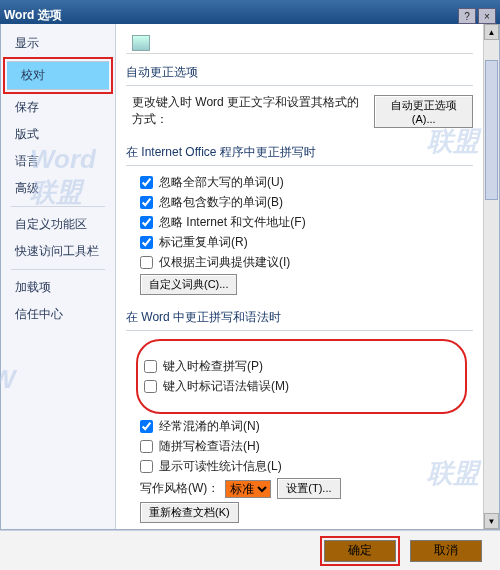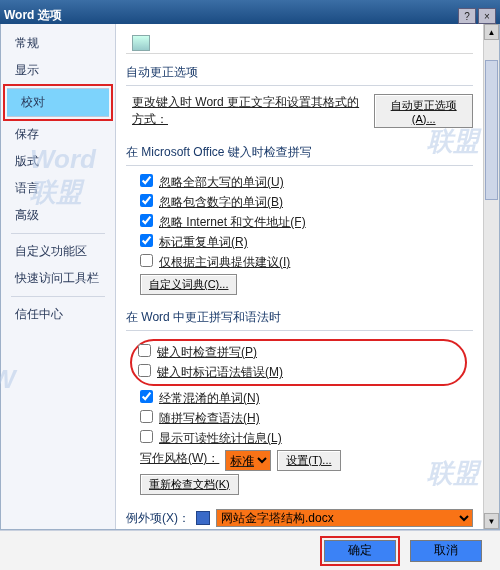--- a/index.html
+++ b/index.html
@@ -12,74 +12,74 @@
 .sidebar .item { padding: 5px 14px; color: #2a3a5a; cursor: default; }
 .sidebar .item.active { background: #7dd3fc; border-top: 1px solid #c0c8da; border-bottom: 1px solid #c0c8da; }
 .sidebar .sep { border-top: 1px solid #d0d6e2; margin: 4px 10px; }
 .content { flex: 1; position: relative; overflow: hidden; background: #fff; }
 .scroll { position: absolute; top: 0; left: 0; right: 16px; bottom: 0; padding: 8px 10px 4px 10px; overflow: hidden; }
 .scrollbar { position: absolute; right: 0; top: 0; width: 16px; height: 100%; background: #e8e8e8; border-left: 1px solid #ccc; display: flex; flex-direction: column; }
 .scrollbar .arr { height: 16px; background: #d8d8d8; border: 1px solid #aaa; display: flex; align-items: center; justify-content: center; font-size: 8px; }
 .scrollbar .track { flex: 1; position: relative; }
 .scrollbar .thumb { position: absolute; left: 1px; right: 1px; top: 20px; height: 140px; background: #cdd6e8; border: 1px solid #98a8c8; }
 .section-head { color: #1a3a6a; padding: 6px 0 4px 0; border-bottom: 1px solid #d0d6e0; margin-bottom: 8px; }
-.row { display: flex; margin: 3px 0 3px 14px; gap: 6px; color: #222; text-decoration: underline; }
+.row { display: flex; align-items: center; margin: 3px 0 3px 14px; gap: 6px; color: #222; }
 input[type=checkbox] { width: 13px; height: 13px; }
 .btn3d { background: #efefef; border: 1px solid #8a8a8a; padding: 2px 8px; font-size: 11px; box-shadow: inset 1px 1px #fff; }
 select { font-size: 12px; border: 1px solid #8a8a8a; background: #f97316; }
 .redbox { border: 2px solid #d22; padding: 2px; }
 .footer { height: 40px; background: #f3f3f3; border-top: 1px solid #c8d0de; display: flex; justify-content: flex-end; align-items: center; gap: 10px; padding-right: 18px; }
 .footer .ok { border: 2px solid #d22; padding: 2px; }
-.footer button { width: 72px; height: 22px; background: #3b82f6; border: 1px solid #7a7a7a; font-size: 12px; }
+.footer button { width: 72px; height: 22px; background: #a16207; border: 1px solid #7a7a7a; font-size: 12px; }
 .wm { position: absolute; color: #b8cce8; font-size: 26px; font-weight: bold; opacity: 0.55; pointer-events: none; font-style: italic; }
 .topstrip { height: 22px; border-bottom: 1px solid #d8d8d8; margin-bottom: 4px; display:flex; align-items:center; padding-left:6px; }
 .topstrip .ico { width:18px; height:16px; border:1px solid #8aa; background:linear-gradient(#cfe,#9cc); }
 </style>
 </head>
 <body>
 
 <div class="titlebar">
   <span class="title">Word 选项</span>
   <div class="btn">?</div>
   <div class="btn">×</div>
 </div>
 
 <div class="body">
   <div class="sidebar">
-    <div class="item">常规</div>
     <div class="item">显示</div>
     <div class="redbox" style="margin:0 2px;">
       <div class="item active">校对</div>
     </div>
     <div class="item">保存</div>
     <div class="item">版式</div>
     <div class="item">语言</div>
     <div class="item">高级</div>
     <div class="sep"></div>
     <div class="item">自定义功能区</div>
     <div class="item">快速访问工具栏</div>
     <div class="sep"></div>
+    <div class="item">加载项</div>
     <div class="item">信任中心</div>
     <span class="wm" style="left:20px; top:120px;margin-left:9px;">Word联盟</span>
     <span class="wm" style="left:-10px; top:340px;">W</span>
   </div>
 
   <div class="content">
     <div class="scroll">
       <div class="topstrip">
         <div class="ico"></div>
       </div>
 
       <div class="section-head">自动更正选项</div>
       <div class="row" style="margin-left:6px;">
         <span>更改键入时 Word 更正文字和设置其格式的方式：</span>
         <button class="btn3d">自动更正选项(A)...</button>
       </div>
 
-      <div class="section-head" style="margin-top:10px;">在 Microsoft Office 键入时检查拼写</div>
+      <div class="section-head" style="margin-top:10px;">在 Internet Office 程序中更正拼写时</div>
       <div class="row">
           <input type="checkbox" checked="" style="">
           <span>忽略全部大写的单词(U)</span>
         </div>
       <div class="row">
           <input type="checkbox" checked="" style="">
           <span>忽略包含数字的单词(B)</span>
         </div>
       <div class="row">
           <input type="checkbox" checked="" style="">
@@ -91,21 +91,21 @@
         </div>
       <div class="row">
           <input type="checkbox" style="">
           <span>仅根据主词典提供建议(I)</span>
         </div>
       <div class="row">
           <button class="btn3d">自定义词典(C)...</button>
         </div>
 
       <div class="section-head" style="margin-top:8px;">在 Word 中更正拼写和语法时</div>
-      <div class="redbox" style="margin:2px 6px 4px 4px; padding:0 2px;border-radius:24px;">
+      <div class="redbox" style="margin:2px 6px 4px 10px; padding:14px 2px;border-radius:24px;">
         <div class="row" style="margin-left:4px;">
             <input type="checkbox" style="">
             <span>键入时检查拼写(P)</span>
           </div>
         <div class="row" style="margin-left:4px;">
             <input type="checkbox" style="">
             <span>键入时标记语法错误(M)</span>
           </div>
       </div>
       <div class="row">

